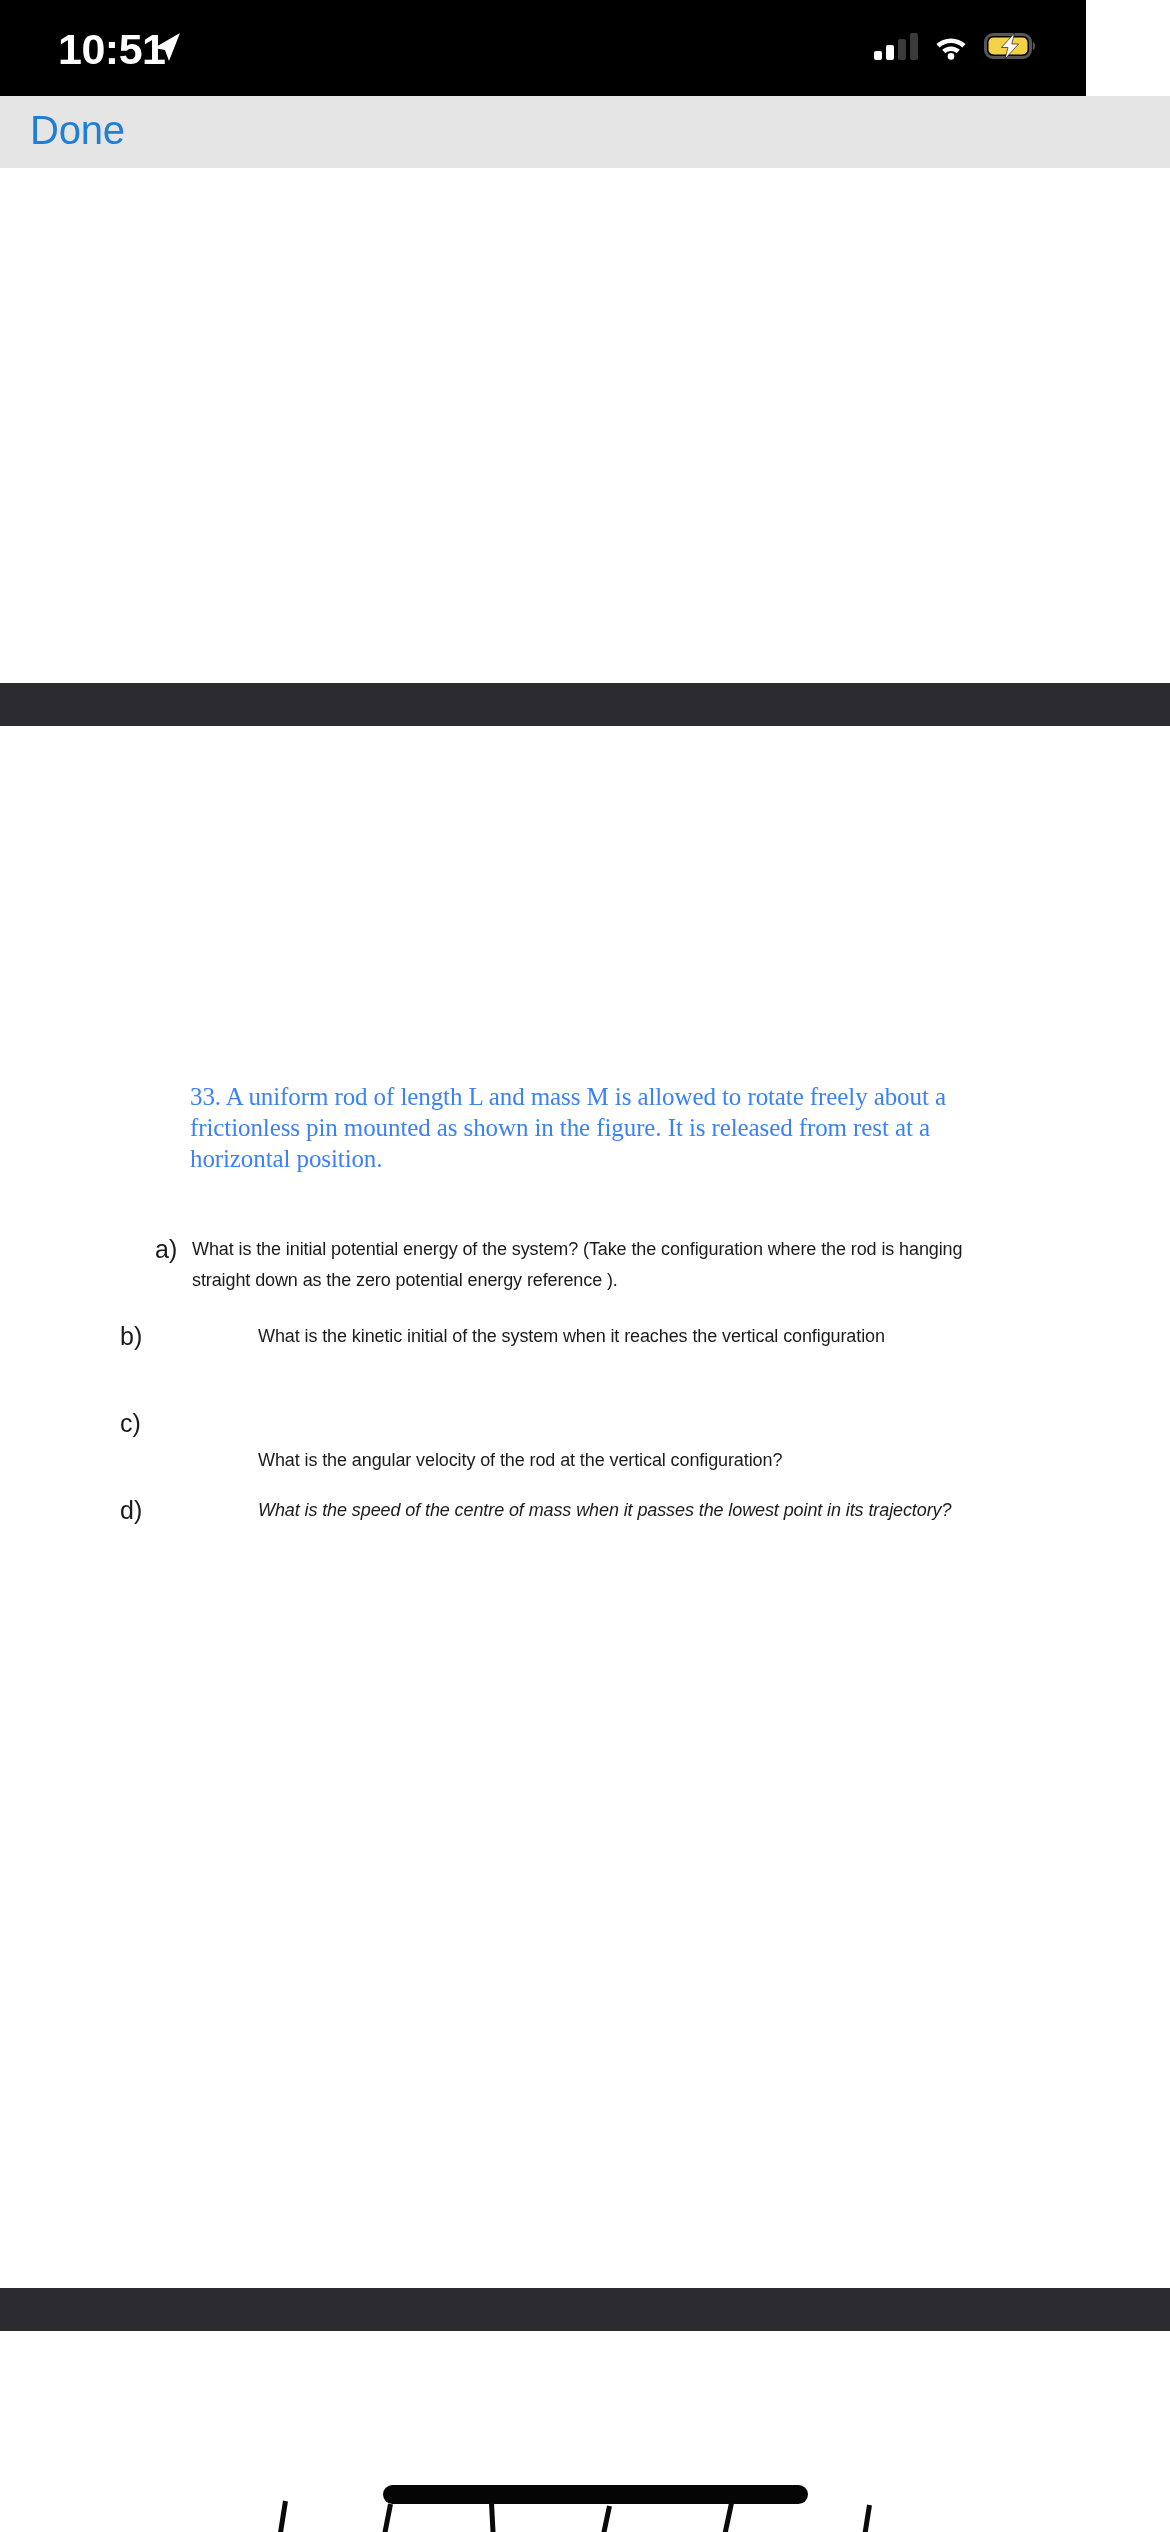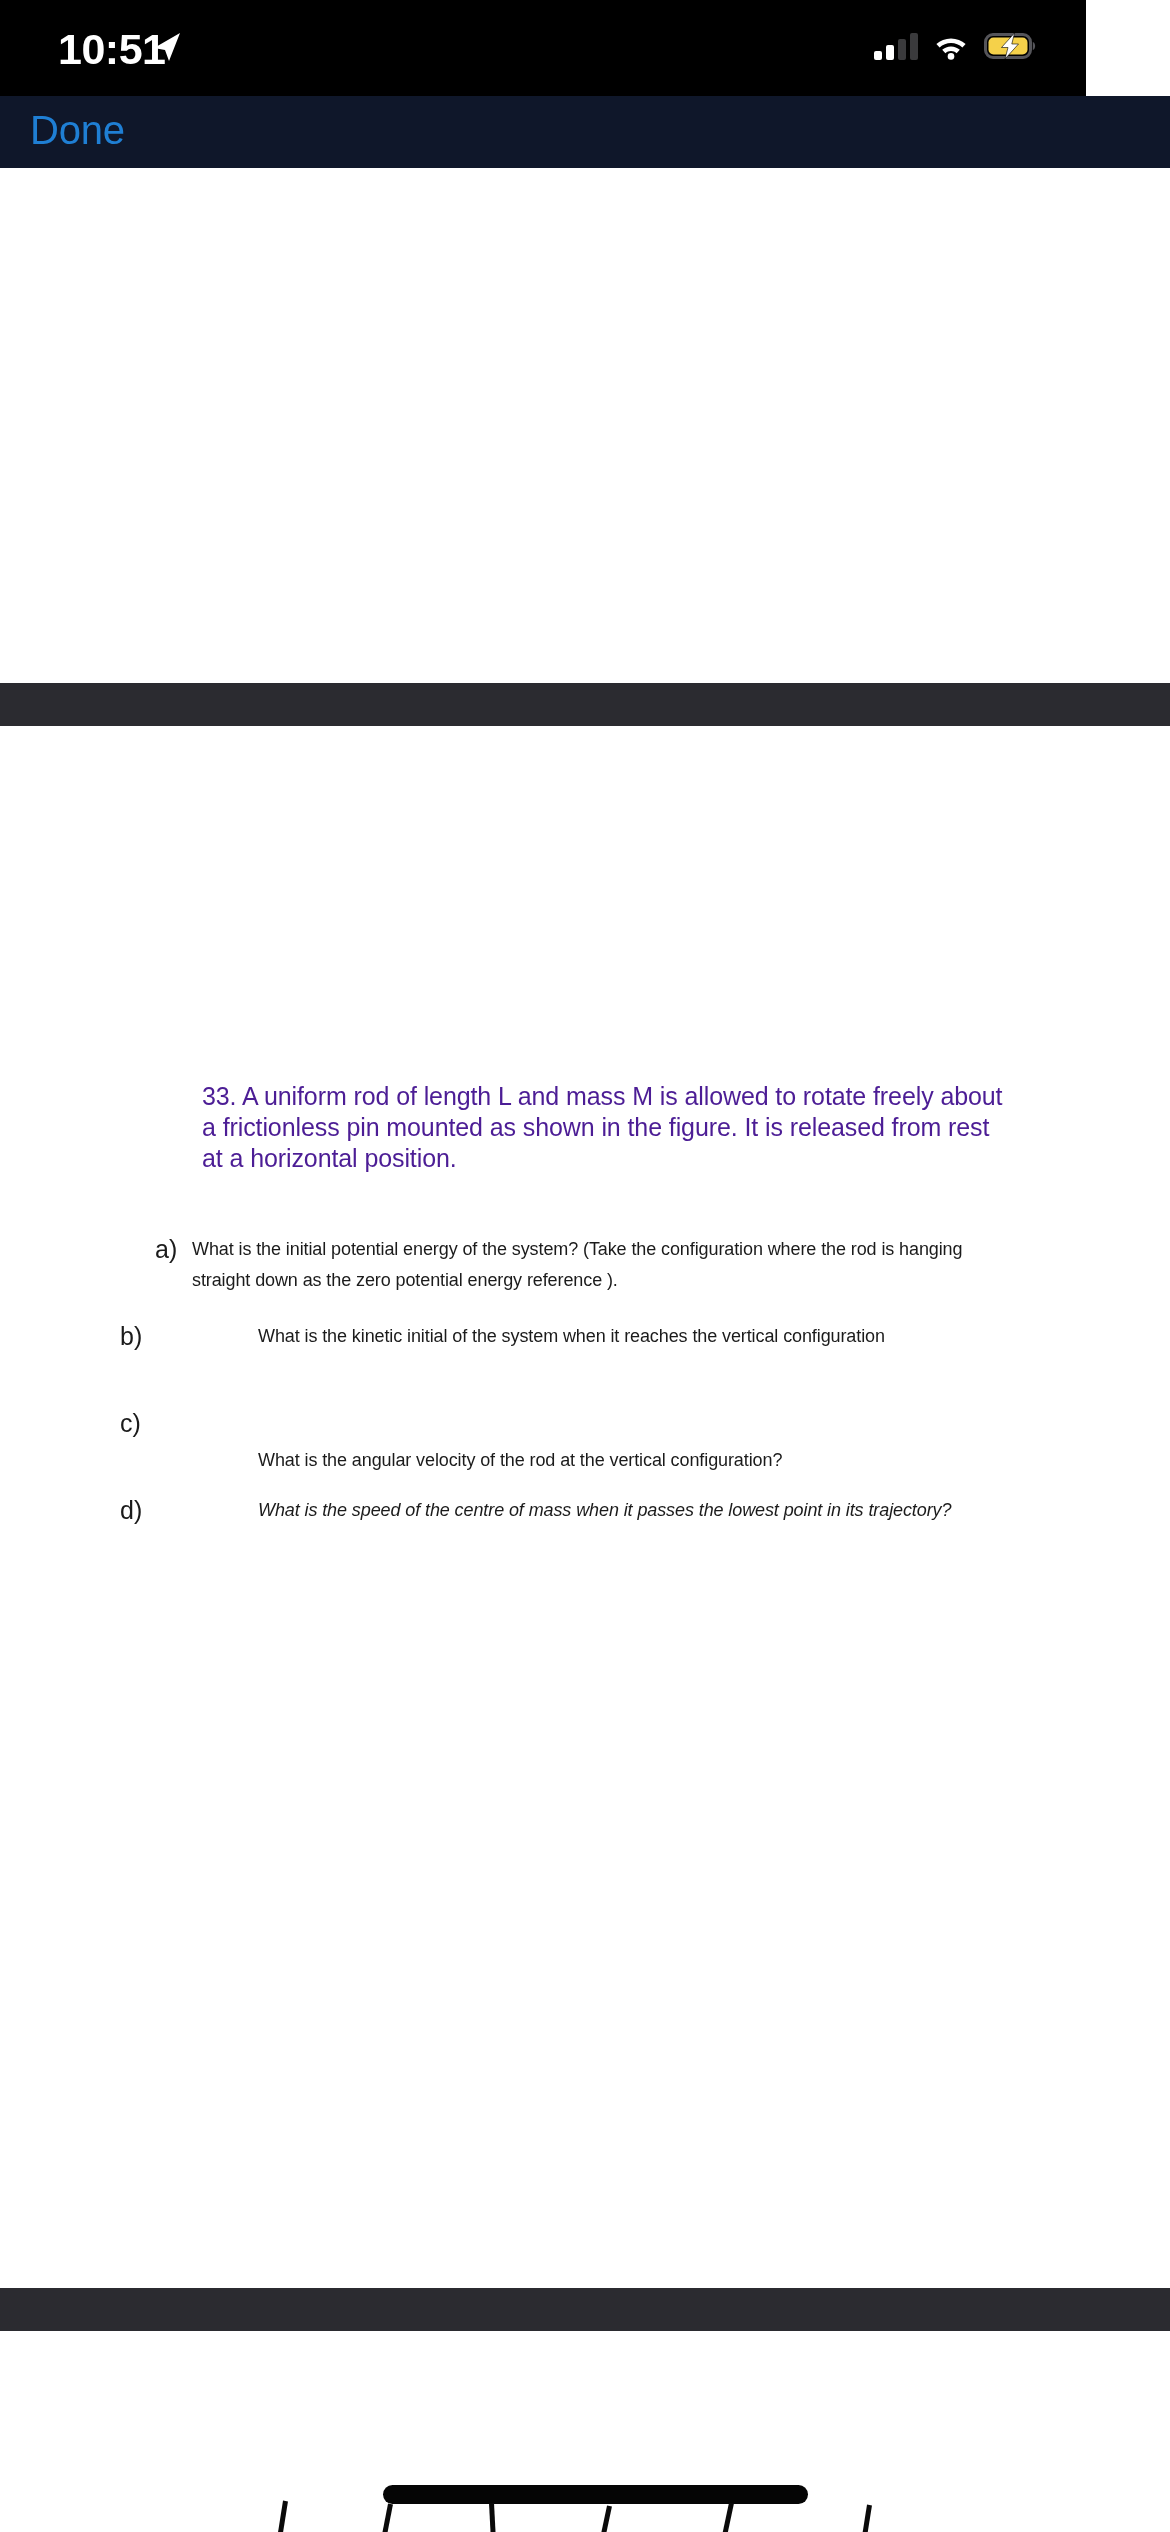--- a/index.html
+++ b/index.html
@@ -71,21 +71,21 @@
   .signal-bars i.b4 { height: 27px; background: #3a3a3c; }
   .wifi-icon { width: 38px; height: 28px; }
   .battery-icon { width: 54px; height: 28px; }
 
   
   .nav-bar {
     position: absolute;
     left: 0; top: 96px;
     width: 1170px;
     height: 72px;
-    background: #0f172a;
+    background: #e5e5e5;
     z-index: 10;
   }
   .done-button {
     position: absolute;
     left: 30px;
     top: 6px;
     color: #1f7fd4;
     font-size: 40px;
     line-height: 56px;
     letter-spacing: -0.2px;
@@ -117,27 +117,28 @@
     position: absolute;
     left: 0;
     top: 558px;
     width: 1170px;
     height: 1562px;
     background: #ffffff;
   }
 
   .q-stem {
     position: absolute;
-    left: 202px;
+    left: 190px;
     top: 355px;
     width: 805px;
     font-size: 25px;
     line-height: 31px;
-    color: #4c1d95;
+    color: #3b82f6;
     letter-spacing: -0.1px;
+    font-family: Liberation Serif, serif;
   }
 
   .part-row {
     position: absolute;
     color: #1b1b1b;
     font-size: 18px;
     line-height: 31px;
     letter-spacing: -0.1px;
   }
   .part-label {

